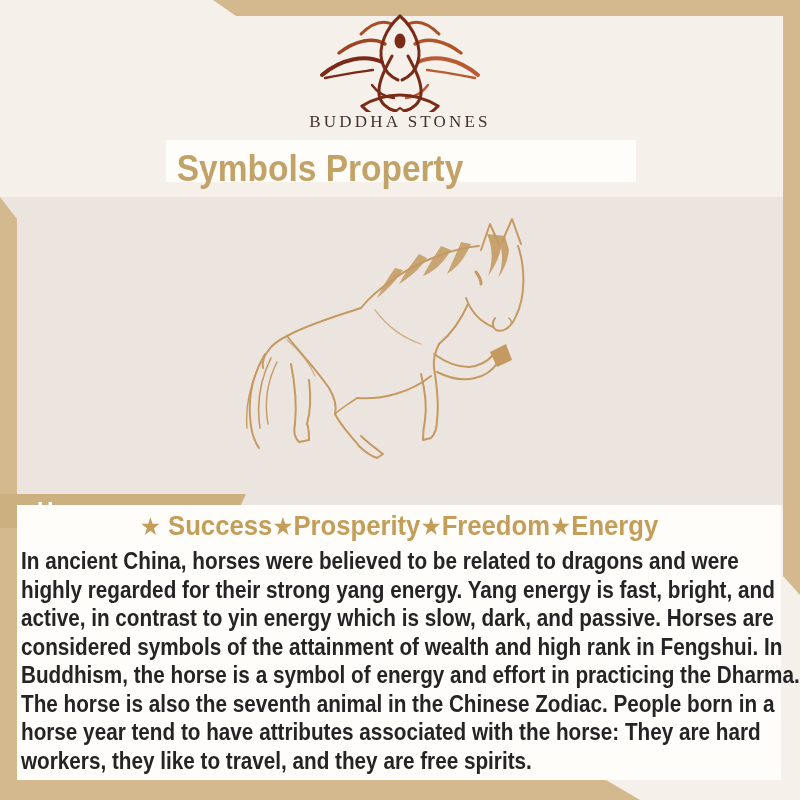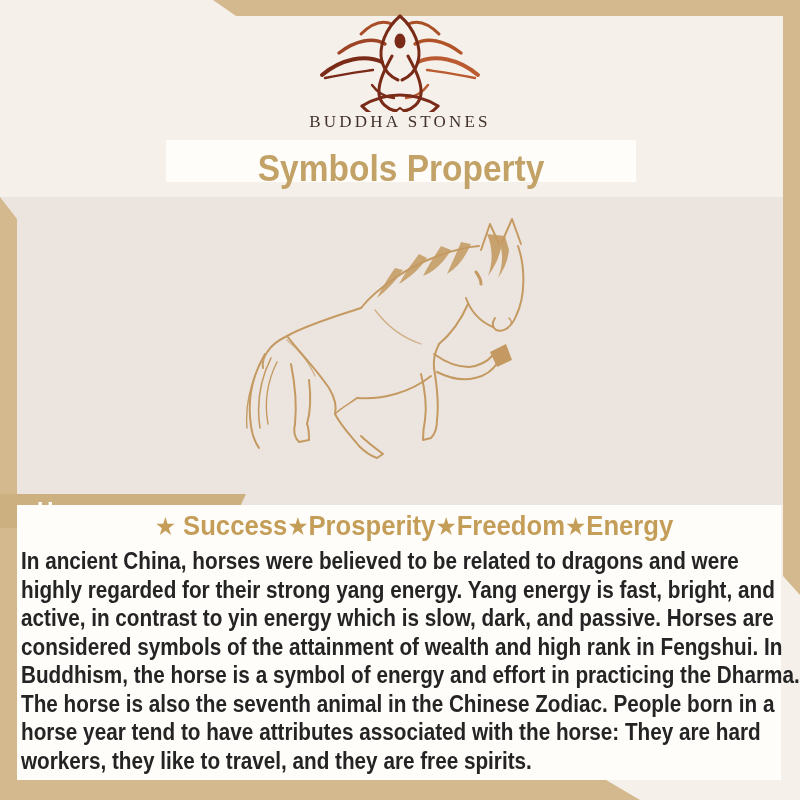--- a/index.html
+++ b/index.html
@@ -11,39 +11,39 @@
   .mid-bg{position:absolute;left:0;top:197px;width:800px;height:308px;background:var(--mid-bg,#ece5df);}
   .frame-svg{position:absolute;left:0;top:0;width:800px;height:800px;}
   .logo-wrap{position:absolute;left:315px;top:12px;width:170px;height:100px;}
   .brand-name{
     position:absolute;left:0;top:112px;width:800px;height:24px;
     text-align:center;font-family:"Liberation Serif",serif;
     font-size:17px;letter-spacing:3.2px;color:#42312a;font-weight:400;
   }
   .title-box{
     position:absolute;left:166px;top:140px;width:470px;height:42px;
-    background:var(--panel-white,#fdfbf7);text-align:center;line-height:57px;
+    background:var(--panel-white,#fdfbf7);line-height:57px;
   }
   .title-box .t{
     display:inline-block;transform:scaleX(0.93);transform-origin:center;
     font-size:36px;font-weight:700;color:var(--title-gold,#c2a266);white-space:nowrap;
   }
   .horse-wrap{position:absolute;left:225px;top:203px;width:345px;height:267px;}
   .subject-banner{
     position:absolute;left:0;top:466px;width:246px;height:34px;
     background:var(--banner-tan,#cbb07f);
     clip-path:polygon(0 0,100% 0,93.5% 100%,0 100%);
     margin-top:28px;
   }
   .subject-banner .s{
     display:inline-block;transform:scaleX(0.95);transform-origin:left center;
     margin-left:37px;line-height:33px;font-size:24px;font-weight:700;color:#ffffff;white-space:nowrap;
   }
   .content-panel{position:absolute;left:17px;top:505px;width:764px;height:275px;background:var(--panel-white,#fffdfa);}
-  .traits-line{position:absolute;left:0;top:4px;width:100%;height:36px;text-align:center;line-height:34px;padding-left:15px;}
+  .traits-line{position:absolute;left:0;top:4px;width:100%;height:36px;text-align:center;line-height:34px;}
   .traits-line .inner{
     display:inline-block;transform:scaleX(0.95);transform-origin:center;white-space:nowrap;
     color:var(--traits-gold,#c49e58);font-weight:700;font-size:27px;
   }
   .traits-line .star{font-family:"DejaVu Sans",sans-serif;font-size:25px;}
   .body-text{position:absolute;left:4px;top:42px;width:756px;}
   .body-line{
     white-space:nowrap;transform:scaleX(0.9);transform-origin:left center;
     font-size:23px;line-height:28.5px;font-weight:700;color:var(--body-text,#242424);
   }

